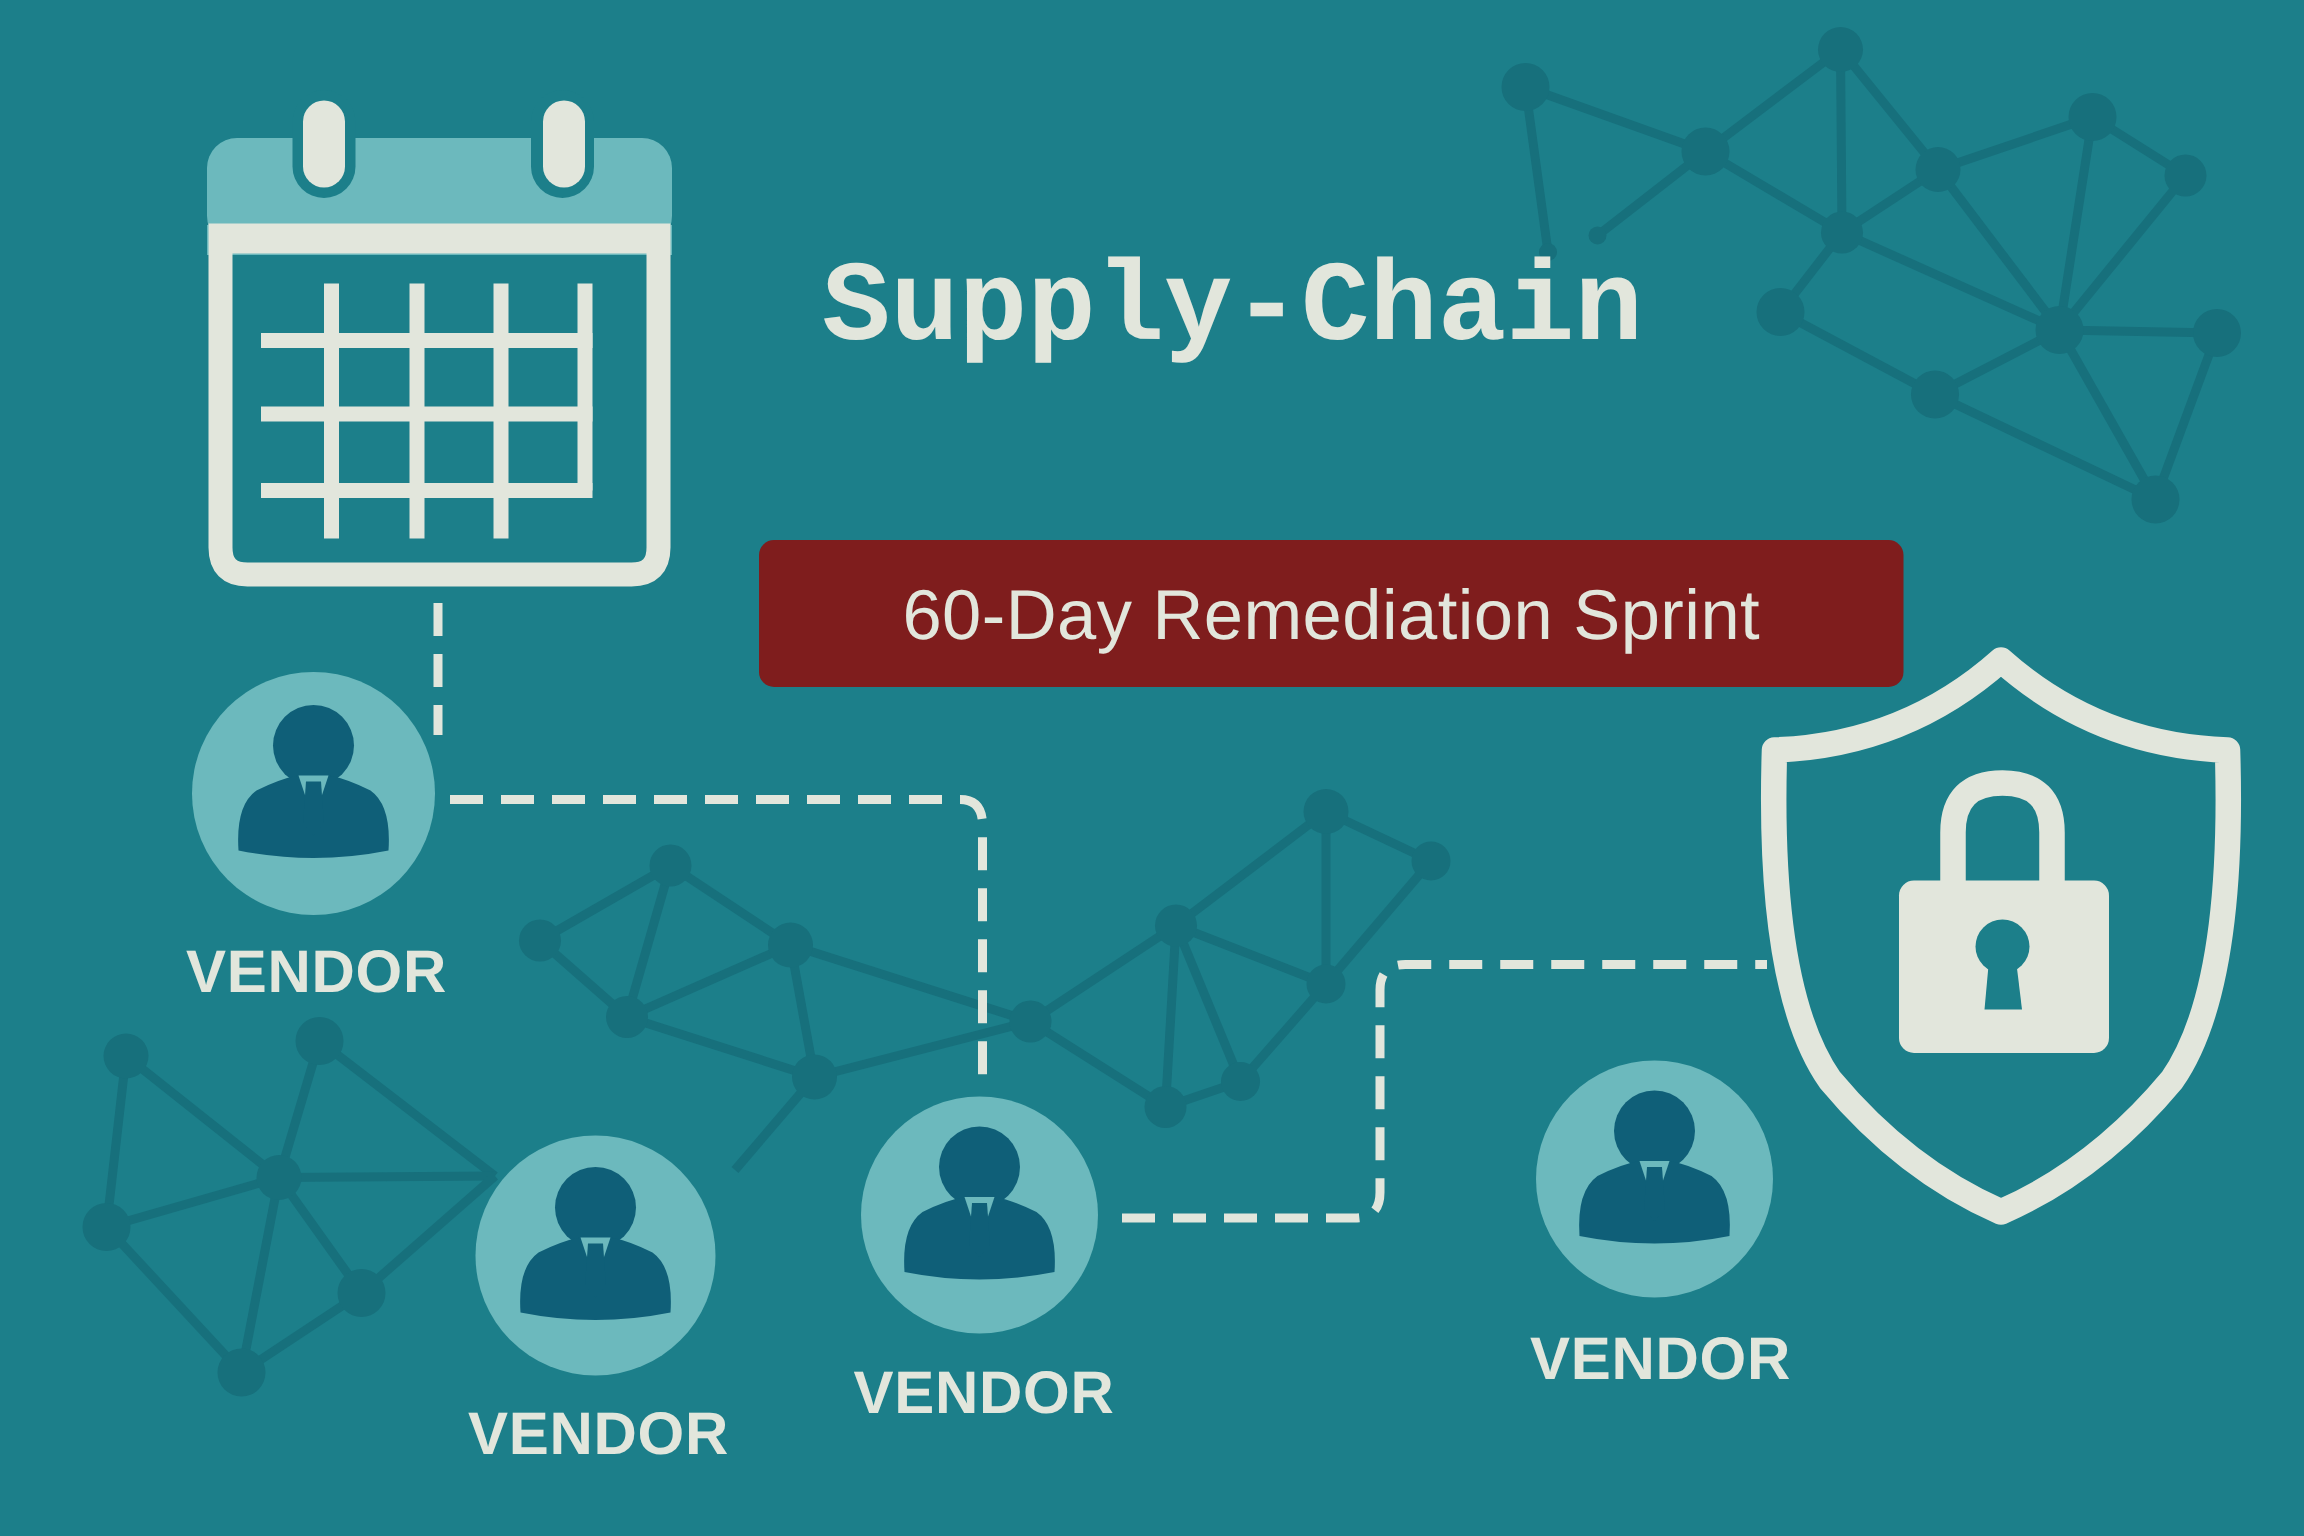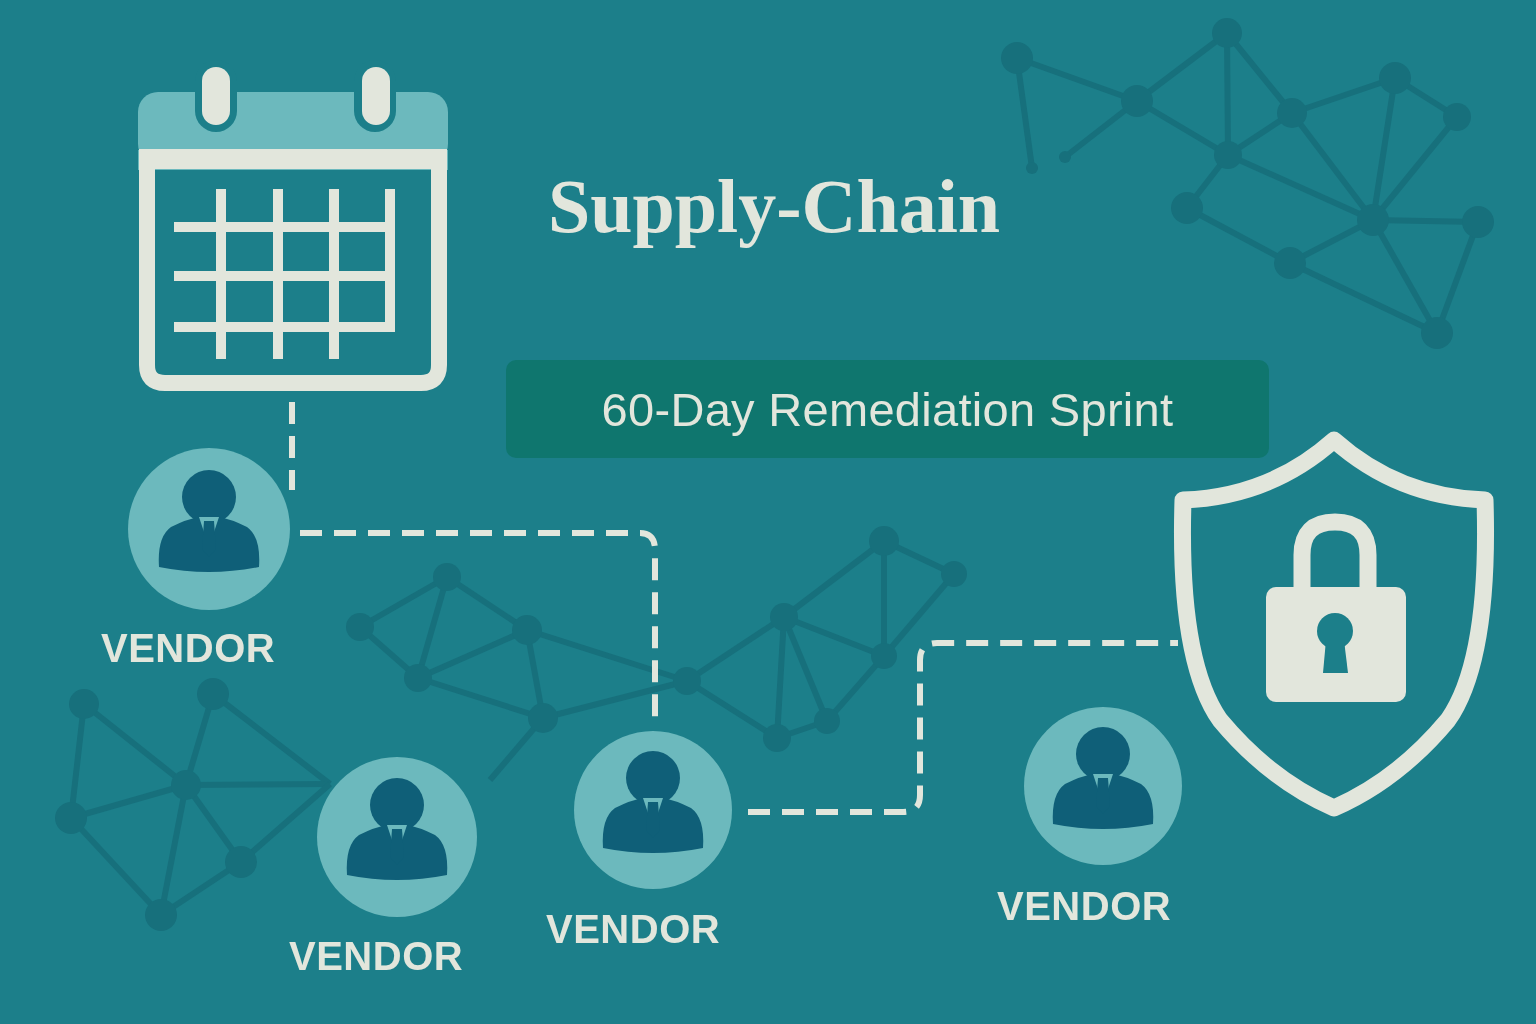--- a/index.html
+++ b/index.html
@@ -1,24 +1,24 @@
 <!DOCTYPE html>
 <html><head>
 <meta charset="utf-8">
 <style>
   html, body { margin:0; padding:0; }
   body { width:1536px; height:1024px; overflow:hidden; background:#1c7f8a; font-family:"Liberation Sans", sans-serif; }
   .canvas { position:relative; width:1536px; height:1024px; background:#1c7f8a; overflow:hidden; }
   .layer { position:absolute; left:0; top:0; width:1536px; height:1024px; }
-  .title { position:absolute; left:540px; top:158px; margin:0; color:#e2e6dc; font-family:Liberation Serif, serif; font-weight:700; font-size:76px; line-height:96px; letter-spacing:0px; }
+  .title { position:absolute; left:540px; top:158px; margin:0; color:#e2e6dc; font-family:Liberation Mono, monospace; font-weight:700; font-size:76px; line-height:96px; letter-spacing:0px; }
   .title span { display:block; }
   .title .l1 { padding-left:8px; }
-  .badge { position:absolute; left:506px; top:360px; width:763px; height:98px; background:#0f766e; border-radius:10px; display:flex; align-items:center; justify-content:center; }
+  .badge { position:absolute; left:506px; top:360px; width:763px; height:98px; background:#7f1d1d; border-radius:10px; display:flex; align-items:center; justify-content:center; }
   .badge span { color:#e2e6dc; font-family:"Liberation Sans", sans-serif; font-size:47px; font-weight:400; letter-spacing:0.3px; }
-  .vendor-label { position:absolute; color:#e2e6dc; font-family:"Liberation Sans", sans-serif; font-weight:700; font-size:40px; letter-spacing:0.5px; text-align:left; width:220px; }
+  .vendor-label { position:absolute; color:#e2e6dc; font-family:"Liberation Sans", sans-serif; font-weight:700; font-size:40px; letter-spacing:0.5px; text-align:center; width:220px; }
 </style>
 </head>
 <body>
 
 <div class="canvas">
 
   <svg class="layer" viewBox="0 0 1536 1024">
     <g stroke="#17707c" stroke-width="6" fill="none">
 
       <line x1="1017" y1="58" x2="1137" y2="101"></line>

